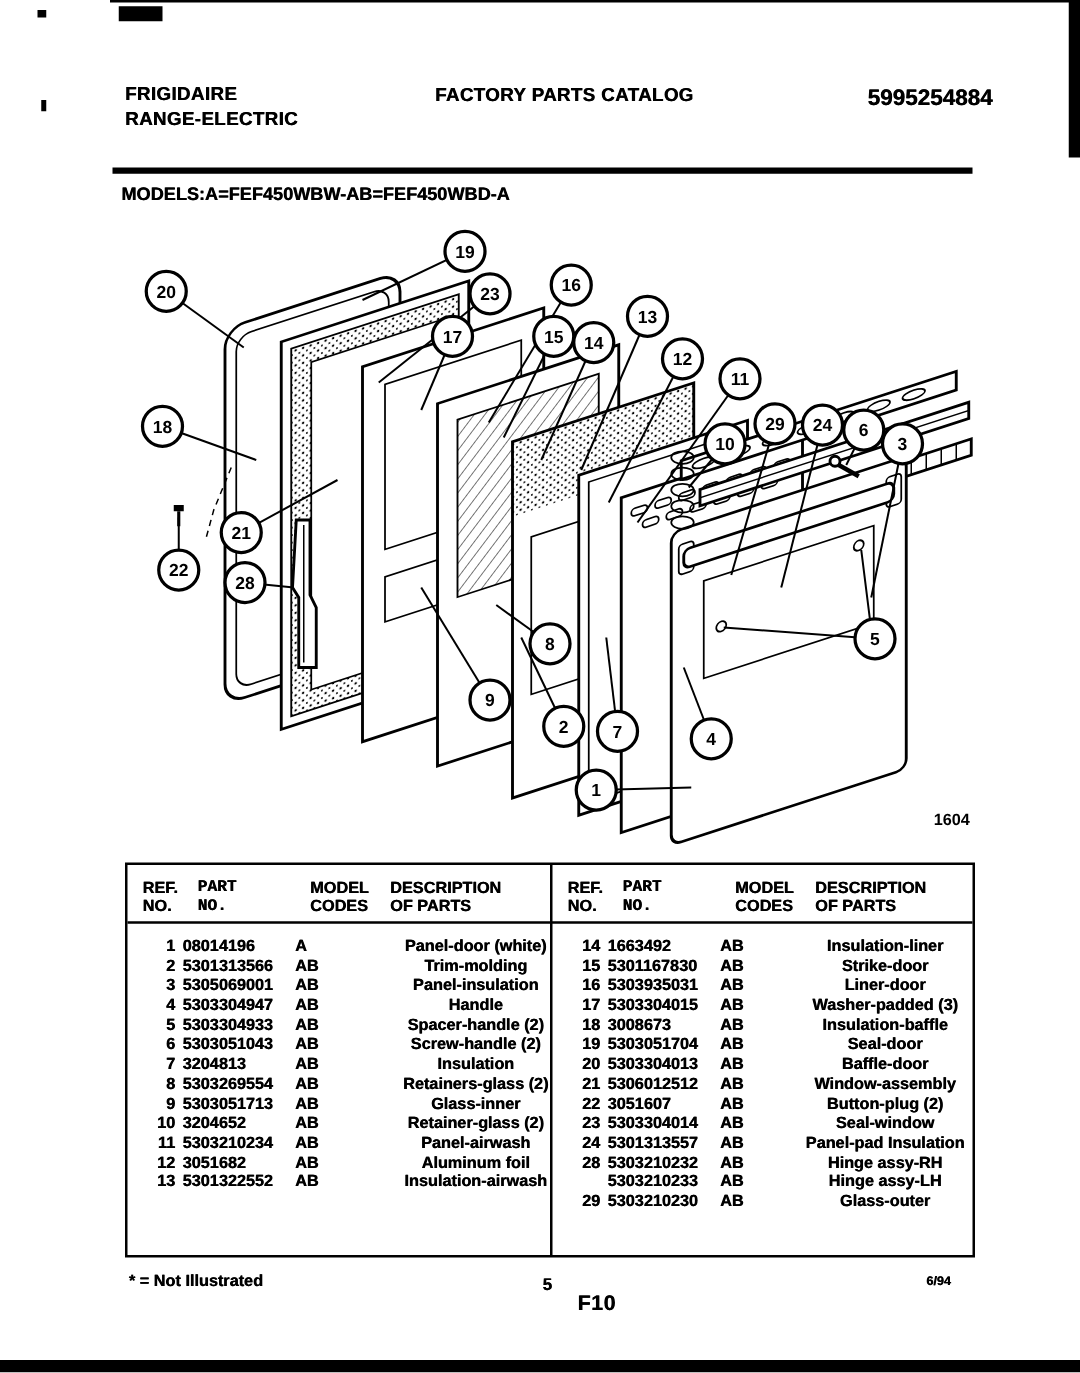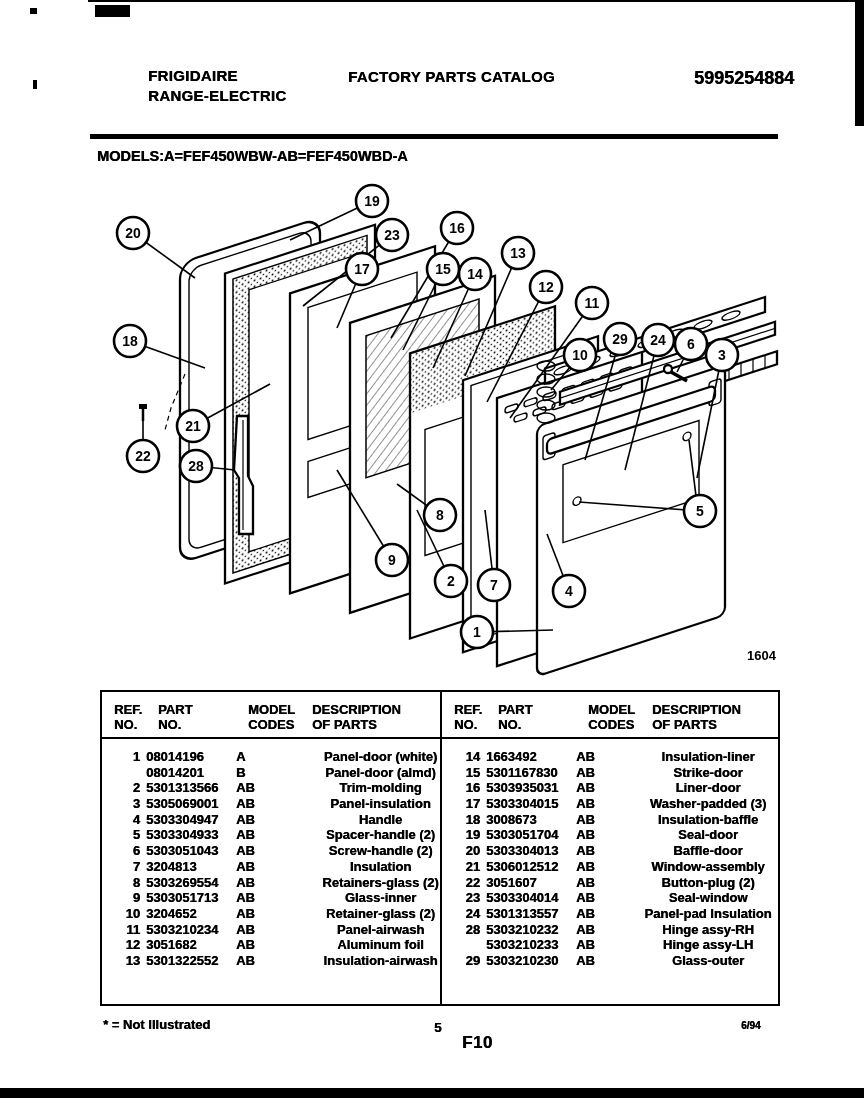--- a/index.html
+++ b/index.html
@@ -2,21 +2,21 @@
 <html><head>
 <meta charset="utf-8">
 <style>
   html,body{margin:0;padding:0;}
   body{
     width:864px;height:1098px;position:relative;background:#fff;color:#000;
     font-family:"Liberation Sans",sans-serif;overflow:hidden;
   }
   .b{font-weight:bold;text-shadow:.4px 0 0 currentColor;}
   
-  #brand{position:absolute;left:100px;top:66px;font-size:15px;line-height:20px;letter-spacing:.3px;margin-left:48px;}
+  #brand{position:absolute;left:100px;top:66px;font-size:15px;line-height:20px;letter-spacing:.3px;}
   #title{position:absolute;left:348px;top:68px;font-size:15px;letter-spacing:.3px;}
   #catnum{position:absolute;left:694px;top:68px;font-size:18px;}
   #rule{position:absolute;left:90px;top:134px;width:688px;height:5px;background:#000;}
   #models{position:absolute;left:97px;top:148px;font-size:14.5px;display:flex;}
   
   #diagram{position:absolute;left:85px;top:178px;width:700px;height:510px;}
   .panel{fill:#fff;stroke:#000;stroke-width:2.3;}
   .panel-thin{fill:none;stroke:#000;stroke-width:1.4;}
   .thinline{stroke:#000;stroke-width:1.2;fill:none;}
   .leader{stroke:#000;stroke-width:1.6;}
@@ -24,21 +24,21 @@
   .bubble-num{font:bold 14px "Liberation Sans",sans-serif;text-anchor:middle;fill:#000;}
   .fig-code{font:bold 13px "Liberation Sans",sans-serif;fill:#000;}
   
   #parts-table{position:absolute;left:100px;top:690px;width:676px;height:312px;border:2px solid #000;}
   #table-divider{position:absolute;left:338px;top:0;bottom:0;width:2px;background:#000;}
   #header-rule{position:absolute;left:0;right:0;top:45px;height:2px;background:#000;}
   .half{position:absolute;top:0;bottom:0;padding-left:23px;}
   #half-left{left:0;width:338px;}
   #half-right{left:340px;right:0;}
   .th-row{position:absolute;top:11px;left:12px;right:2px;display:flex;font-size:13px;line-height:14.5px;}
-  .th-row .h1{width:44px;} .th-row .h2{width:90px;} .th-row .h3{width:64px;} .th-row .h4{flex:1;}
+  .th-row .h1{width:44px;} .th-row .h2{width:90px;font-family:Liberation Mono, monospace;} .th-row .h3{width:64px;} .th-row .h4{flex:1;}
   .rows{position:absolute;top:57px;left:12px;right:2px;font-size:13px;}
   .prow{display:flex;height:15.7px;line-height:15.7px;}
   .c-ref{width:26px;text-align:right;}
   .c-part{width:90px;margin-left:6px;}
   .c-codes{width:64px;}
   .c-desc{flex:1;white-space:nowrap;text-align:center;}
   
   #note{position:absolute;left:103px;top:1017px;font-size:13px;}
   #pagenum{position:absolute;left:434px;top:1020px;font-size:13.5px;}
   #issue{position:absolute;left:741px;top:1020px;font-size:10px;}
@@ -272,26 +272,20 @@
       <span class="h4"><span>DESCRIPTION</span><br><span>OF PARTS</span></span>
     </div>
     <div class="rows">
         <div class="prow">
           <span class="c-ref">1</span>
           <span class="c-part">08014196</span>
           <span class="c-codes">A</span>
           <span class="c-desc">Panel-door (white)</span>
         </div>
         <div class="prow">
-          <span class="c-ref"></span>
-          <span class="c-part">08014201</span>
-          <span class="c-codes">B</span>
-          <span class="c-desc">Panel-door (almd)</span>
-        </div>
-        <div class="prow">
           <span class="c-ref">2</span>
           <span class="c-part">5301313566</span>
           <span class="c-codes">AB</span>
           <span class="c-desc">Trim-molding</span>
         </div>
         <div class="prow">
           <span class="c-ref">3</span>
           <span class="c-part">5305069001</span>
           <span class="c-codes">AB</span>
           <span class="c-desc">Panel-insulation</span>

